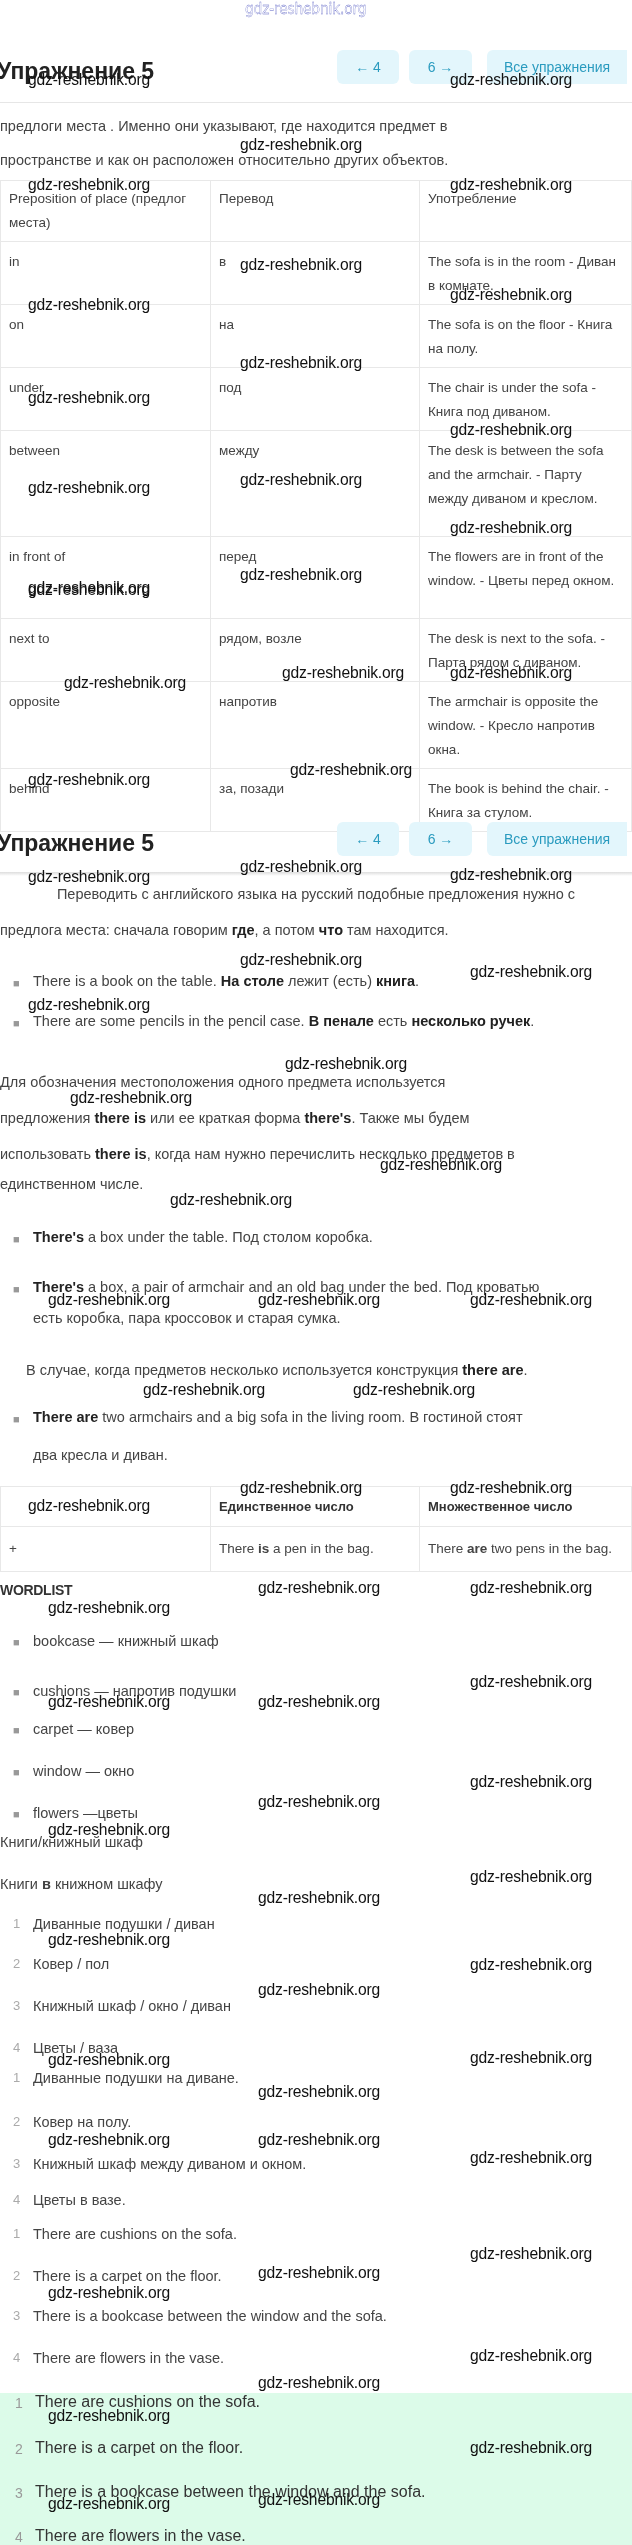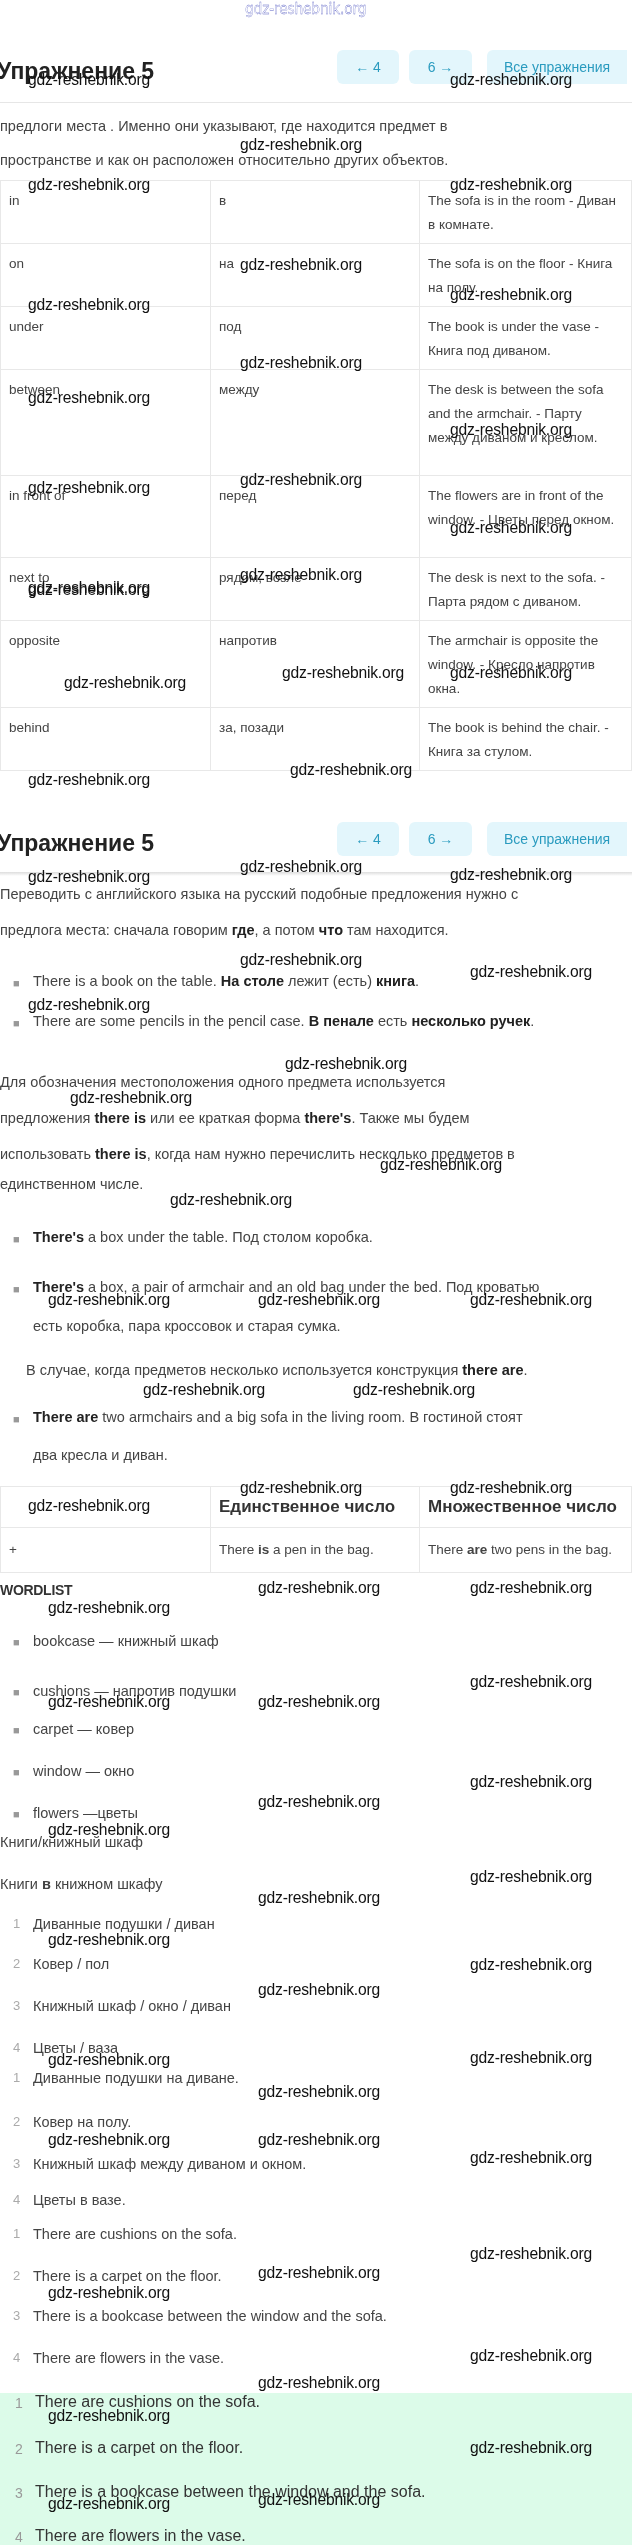--- a/index.html
+++ b/index.html
@@ -27,21 +27,21 @@
 
   .bul { position: absolute; left: 13px; font-size: 14.5px; color: #444; }
   .bul .dot { position: absolute; left: 0; top: 0; color: #999; font-size: 11px; }
   .bul .txt { position: absolute; left: 20px; width: 600px; line-height: 34px; }
   .bul .txt b { color: #222; }
 
   table.num { position: absolute; left: 0; top: 1486px; width: 632px; border-collapse: collapse; font-size: 13.5px; color: #444; }
   table.num td { border: 1px solid #e8e8e8; vertical-align: top; padding: 10px 8px; line-height: 24px; height: 36px; }
   table.num td:nth-child(1) { width: 210px; }
   table.num td:nth-child(2) { width: 209px; }
-  table.num th { text-align: left; font-weight: bold; border: 1px solid #e8e8e8; padding: 10px 8px; font-size: 17px; color: #333; }
+  table.num th { text-align: left; font-weight: bold; border: 1px solid #e8e8e8; padding: 10px 8px; font-size: 13px; color: #333; }
   .num-clip { position: absolute; left: 0; top: 1486px; width: 632px; height: 94px; overflow: hidden; }
 
   .wordlist-title { position: absolute; left: 0; top: 1582px; font-size: 14px; font-weight: bold; color: #333; letter-spacing: -0.3px; }
 
   .line { position: absolute; left: 0; font-size: 14.5px; color: #444; }
   .ol { position: absolute; left: 13px; font-size: 14.5px; color: #444; }
   .ol .n { position: absolute; left: 0; color: #aaa; font-size: 13px; }
   .ol .t { position: absolute; left: 20px; white-space: nowrap; }
 
   .answer-box { position: absolute; left: 0; top: 2393px; width: 632px; height: 152px; background: #dcfbe9; }
@@ -60,34 +60,39 @@
   <div class="nav-btn nav-next">6 →</div>
   <div class="nav-btn nav-all">Все упражнения</div>
 </div>
 <div class="divider-line" style="top:102px;"></div>
 
 <div class="para" style="top:108px;">предлоги места . Именно они указывают, где находится предмет в</div>
 <div class="para" style="top:142px;">пространстве и как он расположен относительно других объектов.</div>
 
 <table class="prep">
   <tbody>
+      <tr style="height:56px;">
+    <td style="padding-top:6px;">Preposition of place (предлог места)</td>
+    <td style="padding-top:6px;">Перевод</td>
+    <td style="padding-top:6px;">Употребление</td>
+  </tr>
   <tr style="height:60px;">
     <td>in</td>
     <td>в</td>
     <td>The sofa is in the room - Диван в комнате.</td>
   </tr>
   <tr style="height:60px;">
     <td>on</td>
     <td>на</td>
     <td>The sofa is on the floor - Книга на полу.</td>
   </tr>
   <tr style="height:58px;">
     <td>under</td>
     <td>под</td>
-    <td>The book is under the vase - Книга под диваном.</td>
+    <td>The chair is under the sofa - Книга под диваном.</td>
   </tr>
   <tr style="height:106px;">
     <td>between</td>
     <td>между</td>
     <td>The desk is between the sofa and the armchair. - Парту между диваном и креслом.</td>
   </tr>
   <tr style="height:82px;">
     <td>in front of</td>
     <td>перед</td>
     <td>The flowers are in front of the window. - Цветы перед окном.</td>
@@ -111,21 +116,21 @@
   </table>
 
 <div class="ex-header" style="top:822px;">
   <div class="ex-title">Упражнение 5</div>
   <div class="nav-btn nav-prev">← 4</div>
   <div class="nav-btn nav-next">6 →</div>
   <div class="nav-btn nav-all">Все упражнения</div>
 </div>
 <div class="divider-line" style="top:872px; height:4px; background:linear-gradient(#ddd,#fff);"></div>
 
-<div class="para" style="top:876px;">Переводить с английского языка на русский подобные предложения нужно с</div>
+<div class="para" style="top:876px;text-align:center;">Переводить с английского языка на русский подобные предложения нужно с</div>
 <div class="para" style="top:912px;"><span>предлога места: сначала говорим </span><b>где</b><span>, а потом </span><b>что</b><span> там находится.</span></div>
 
 <div class="bul" style="top:966px;">
   <span class="dot" style="top:11px;">■</span>
   <span class="txt" style="top:-2px; font-size:14.5px;"><span>There is a book on the table. </span><b>На столе</b><span> лежит (есть) </span><b>книга</b><span>.</span></span>
 </div>
 <div class="bul" style="top:1006px;">
   <span class="dot" style="top:11px;">■</span>
   <span class="txt" style="top:-2px;"><span>There are some pencils in the pencil case. </span><b>В пенале</b><span> есть </span><b>несколько ручек</b><span>.</span></span>
 </div>
@@ -135,21 +140,21 @@
 <div class="para" style="top:1136px;"><span>использовать </span><b>there is</b><span>, когда нам нужно перечислить несколько предметов в</span></div>
 <div class="para" style="top:1166px;">единственном числе.</div>
 
 <div class="bul" style="top:1222px;">
   <span class="dot" style="top:11px;">■</span>
   <span class="txt" style="top:-2px;"><b>There's</b><span> a box under the table. Под столом коробка.</span></span>
 </div>
 <div class="bul" style="top:1272px;">
   <span class="dot" style="top:11px;">■</span>
   <span class="txt" style="top:-2px;"><b>There's</b><span> a box, a pair of armchair and an old bag under the bed. Под кроватью</span></span>
-  <span class="txt" style="top:44px; line-height:20px;">есть коробка, пара кроссовок и старая сумка.</span>
+  <span class="txt" style="top:36px; line-height:20px;">есть коробка, пара кроссовок и старая сумка.</span>
 </div>
 
 <div class="para" style="top:1352px;padding-left:26px;"><span>В случае, когда предметов несколько используется конструкция </span><b>there are</b><span>.</span></div>
 
 <div class="bul" style="top:1402px;">
   <span class="dot" style="top:11px;">■</span>
   <span class="txt" style="top:-2px;"><b>There are</b><span> two armchairs and a big sofa in the living room. В гостиной стоят</span></span>
   <span class="txt" style="top:36px;">два кресла и диван.</span>
 </div>
 

